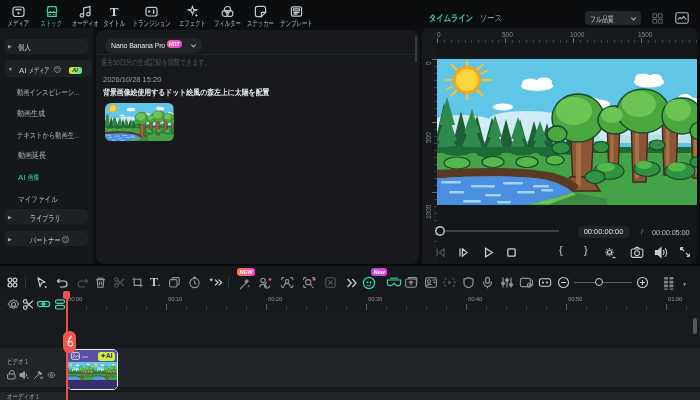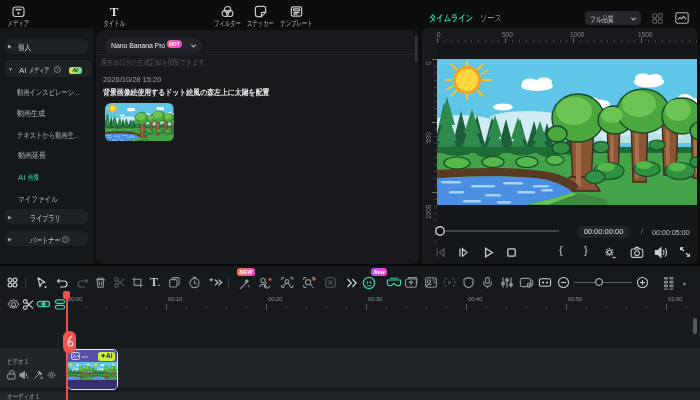--- a/index.html
+++ b/index.html
@@ -202,25 +202,66 @@
 <div class="tab" style="left:-11.5px;">
   <div class="ic">
         <svg width="13" height="13" viewBox="0 0 13 13" fill="none" stroke="#c3c8cc" stroke-width="1.2">
           <rect x="1" y="2" width="11" height="9.5" rx="2.4"></rect>
           <path d="M3.4,4.6 h6.2" stroke-width="1.6"></path>
           <path d="M5.6,6.6 l2.6,1.6 -2.6,1.6 z" fill="#c3c8cc" stroke="none"></path>
         </svg>
       </div>
   <div class="tx"><span>メディア</span></div>
 </div>
+<div class="tab on" style="left:21.5px;">
+  <div class="ic">
+        <svg width="14" height="13" viewBox="0 0 14 13" fill="none" stroke="#40d3a4" stroke-width="1.3">
+          <path d="M2.2,5 L3.2,1.6 h7.6 L11.8,5"></path>
+          <path d="M2.2,5 v1 a1.6,1.6 0 0 0 3.2,0 a1.6,1.6 0 0 0 3.2,0 a1.6,1.6 0 0 0 3.2,0 v-1"></path>
+          <path d="M2.8,7.8 v3.6 h8.4 v-3.6"></path>
+          <circle cx="5.2" cy="9.6" r="0.7" fill="#40d3a4" stroke="none"></circle>
+          <circle cx="8.8" cy="9.6" r="0.7" fill="#40d3a4" stroke="none"></circle>
+        </svg>
+      </div>
+  <div class="tx"><span>ストック</span></div>
+</div>
+<div class="tab" style="left:55.3px;">
+  <div class="ic">
+        <svg width="13" height="13" viewBox="0 0 13 13" fill="none" stroke="#c3c8cc" stroke-width="1.2">
+          <path d="M4.6,10.4 V3 L11,1.6 v7.6"></path>
+          <circle cx="2.9" cy="10.4" r="1.7"></circle>
+          <circle cx="9.3" cy="9.2" r="1.7"></circle>
+        </svg>
+      </div>
+  <div class="tx"><span>オーディオ</span></div>
+</div>
 <div class="tab" style="left:84.0px;">
   <div class="ic">
         <span style="color:#d8dcdf;font-size:13px;font-family:'Liberation Serif',serif;font-weight:bold;line-height:13px;">T</span>
       </div>
   <div class="tx"><span>タイトル</span></div>
+</div>
+<div class="tab" style="left:121.7px;">
+  <div class="ic">
+        <svg width="13" height="13" viewBox="0 0 13 13" fill="none" stroke="#c3c8cc" stroke-width="1.2">
+          <rect x="1" y="2.4" width="11" height="8.6" rx="2"></rect>
+          <path d="M3.4,4.8 l2.4,1.7 -2.4,1.7 z" fill="#c3c8cc" stroke="none"></path>
+          <path d="M8.6,4.6 v4.2" stroke-width="1.4"></path>
+        </svg>
+      </div>
+  <div class="tx"><span>トランジション</span></div>
+</div>
+<div class="tab" style="left:162.1px;">
+  <div class="ic">
+        <svg width="13" height="13" viewBox="0 0 13 13" fill="none" stroke="#c3c8cc" stroke-width="1.1">
+          <path d="M6.5,1.4 L7.6,4.4 L10.8,5 L7.6,6.2 L6.5,9.4 L5.4,6.2 L2.2,5 L5.4,4.4 Z"></path>
+          <path d="M10.4,8.6 l0.5,1.3 1.3,0.5 -1.3,0.5 -0.5,1.3 -0.5,-1.3 -1.3,-0.5 1.3,-0.5 z" fill="#c3c8cc" stroke="none"></path>
+        </svg>
+      </div>
+  <div class="tx"><span>エフェクト</span></div>
 </div>
 <div class="tab" style="left:230.4px;">
   <div class="ic">
         <svg width="13" height="13" viewBox="0 0 13 13" fill="none" stroke="#c3c8cc" stroke-width="1.2">
           <path d="M11.6,7.4 V3.4 a2,2 0 0 0 -2,-2 H3.4 a2,2 0 0 0 -2,2 v6.2 a2,2 0 0 0 2,2 h4"></path>
           <path d="M11.6,7.4 L7.4,11.6 V8.4 a1,1 0 0 1 1,-1 Z"></path>
         </svg>
       </div>
   <div class="tx"><span>ステッカー</span></div>
 </div>

